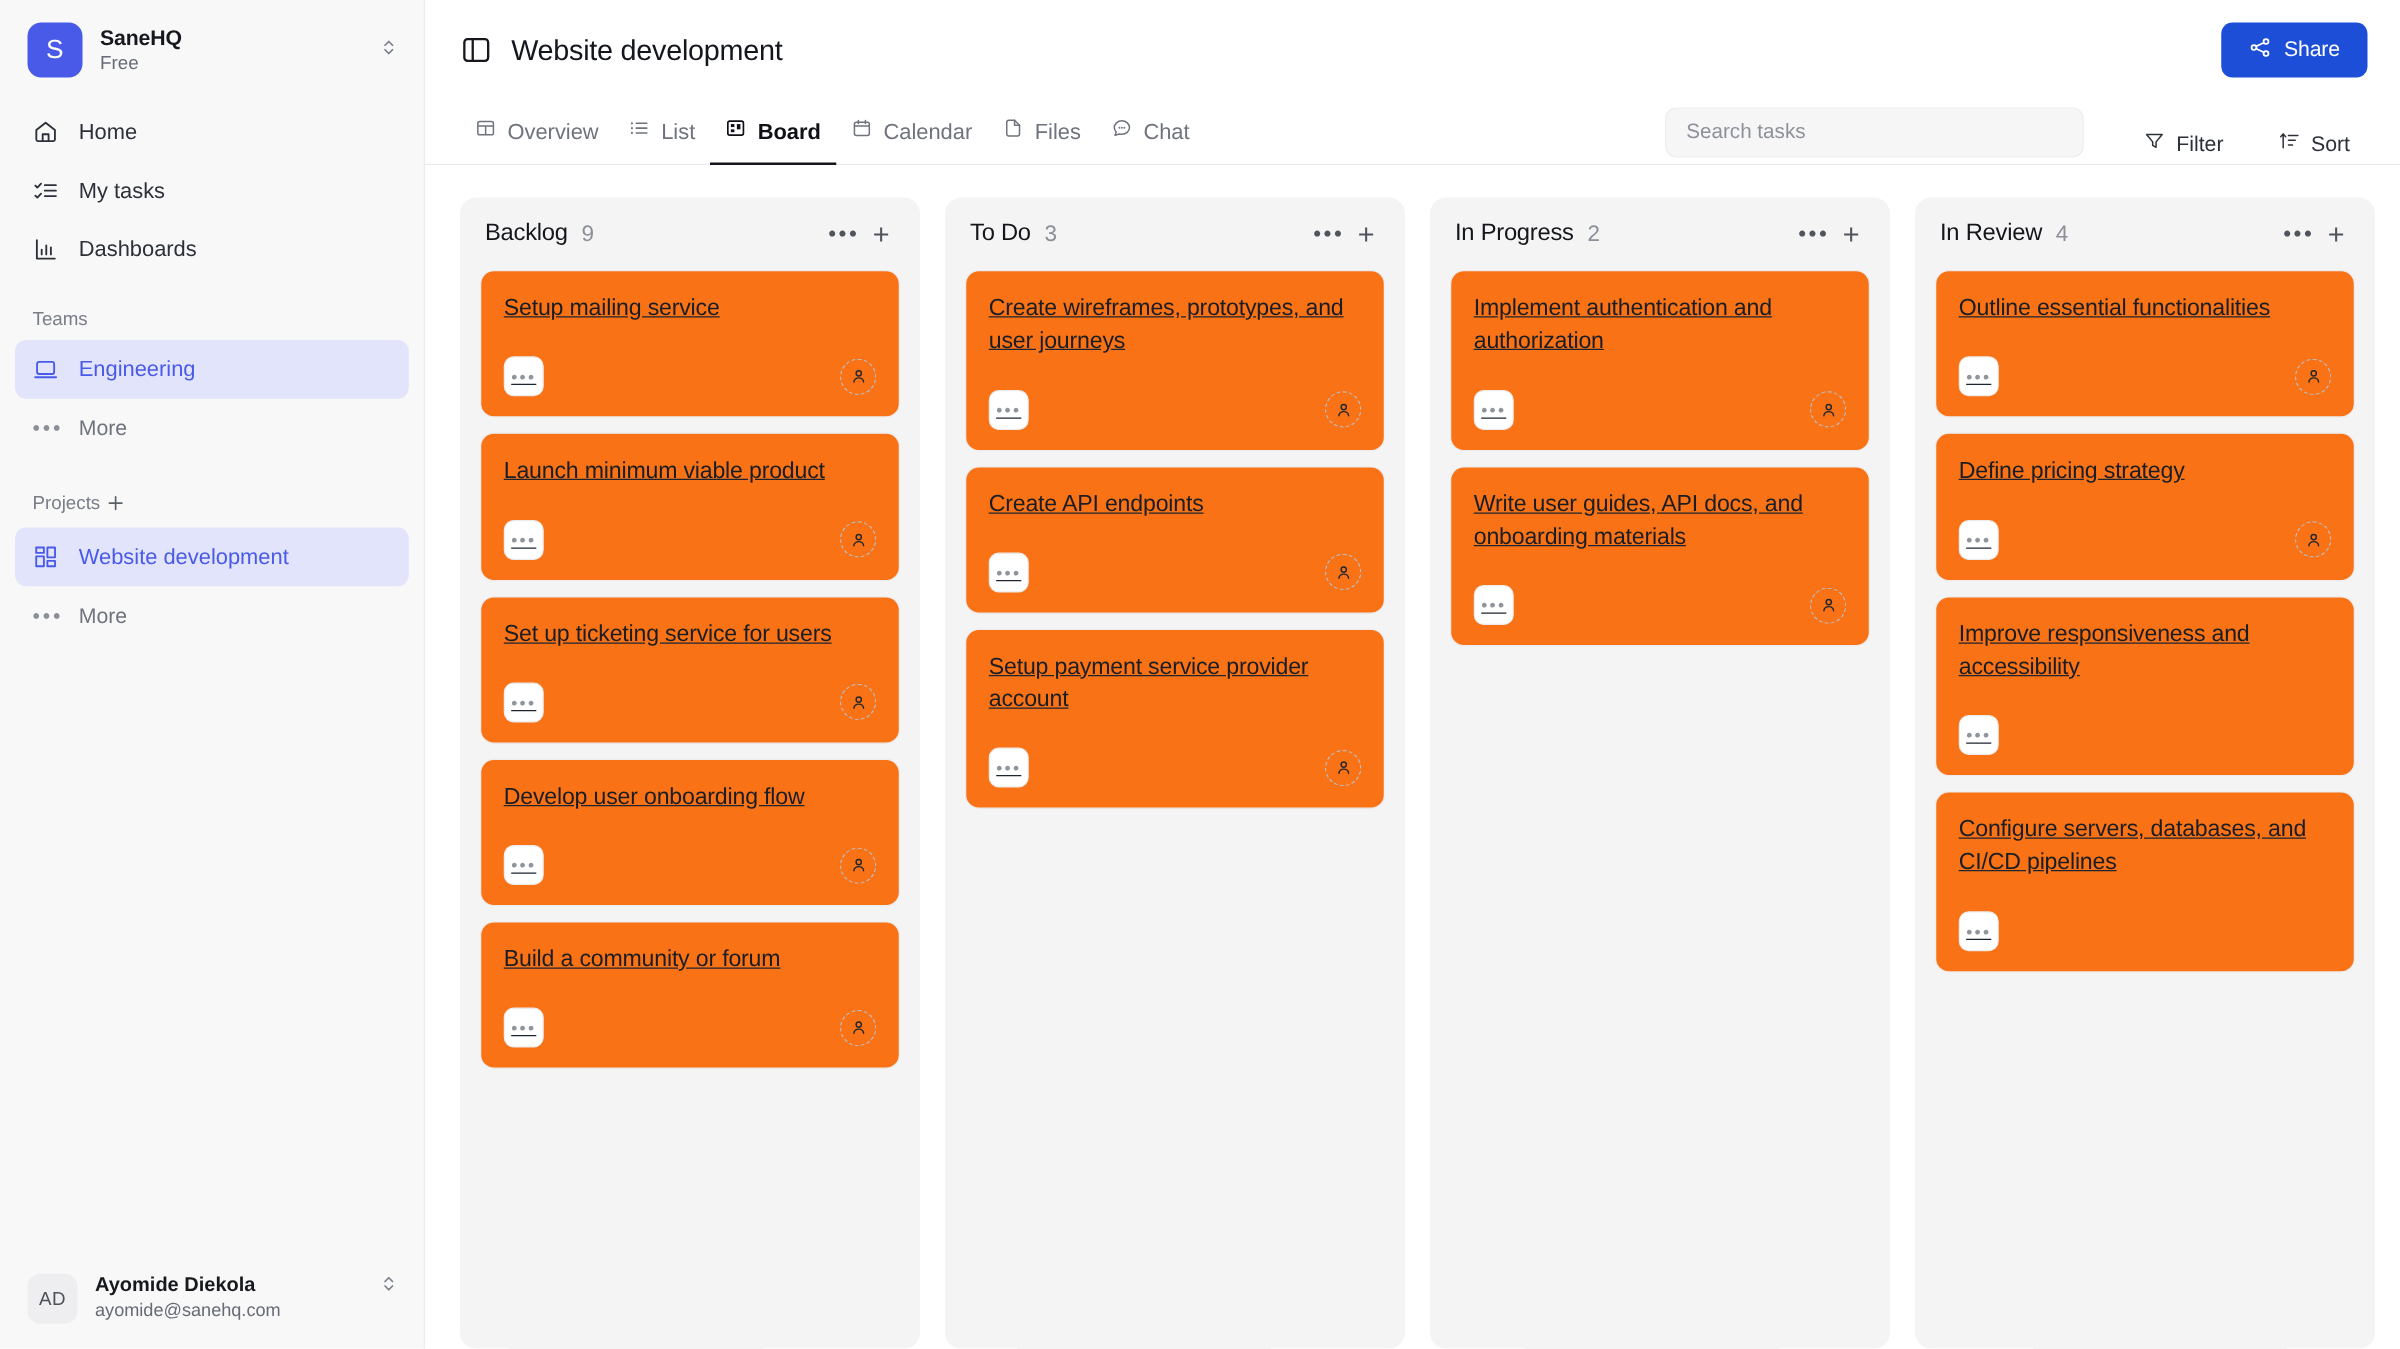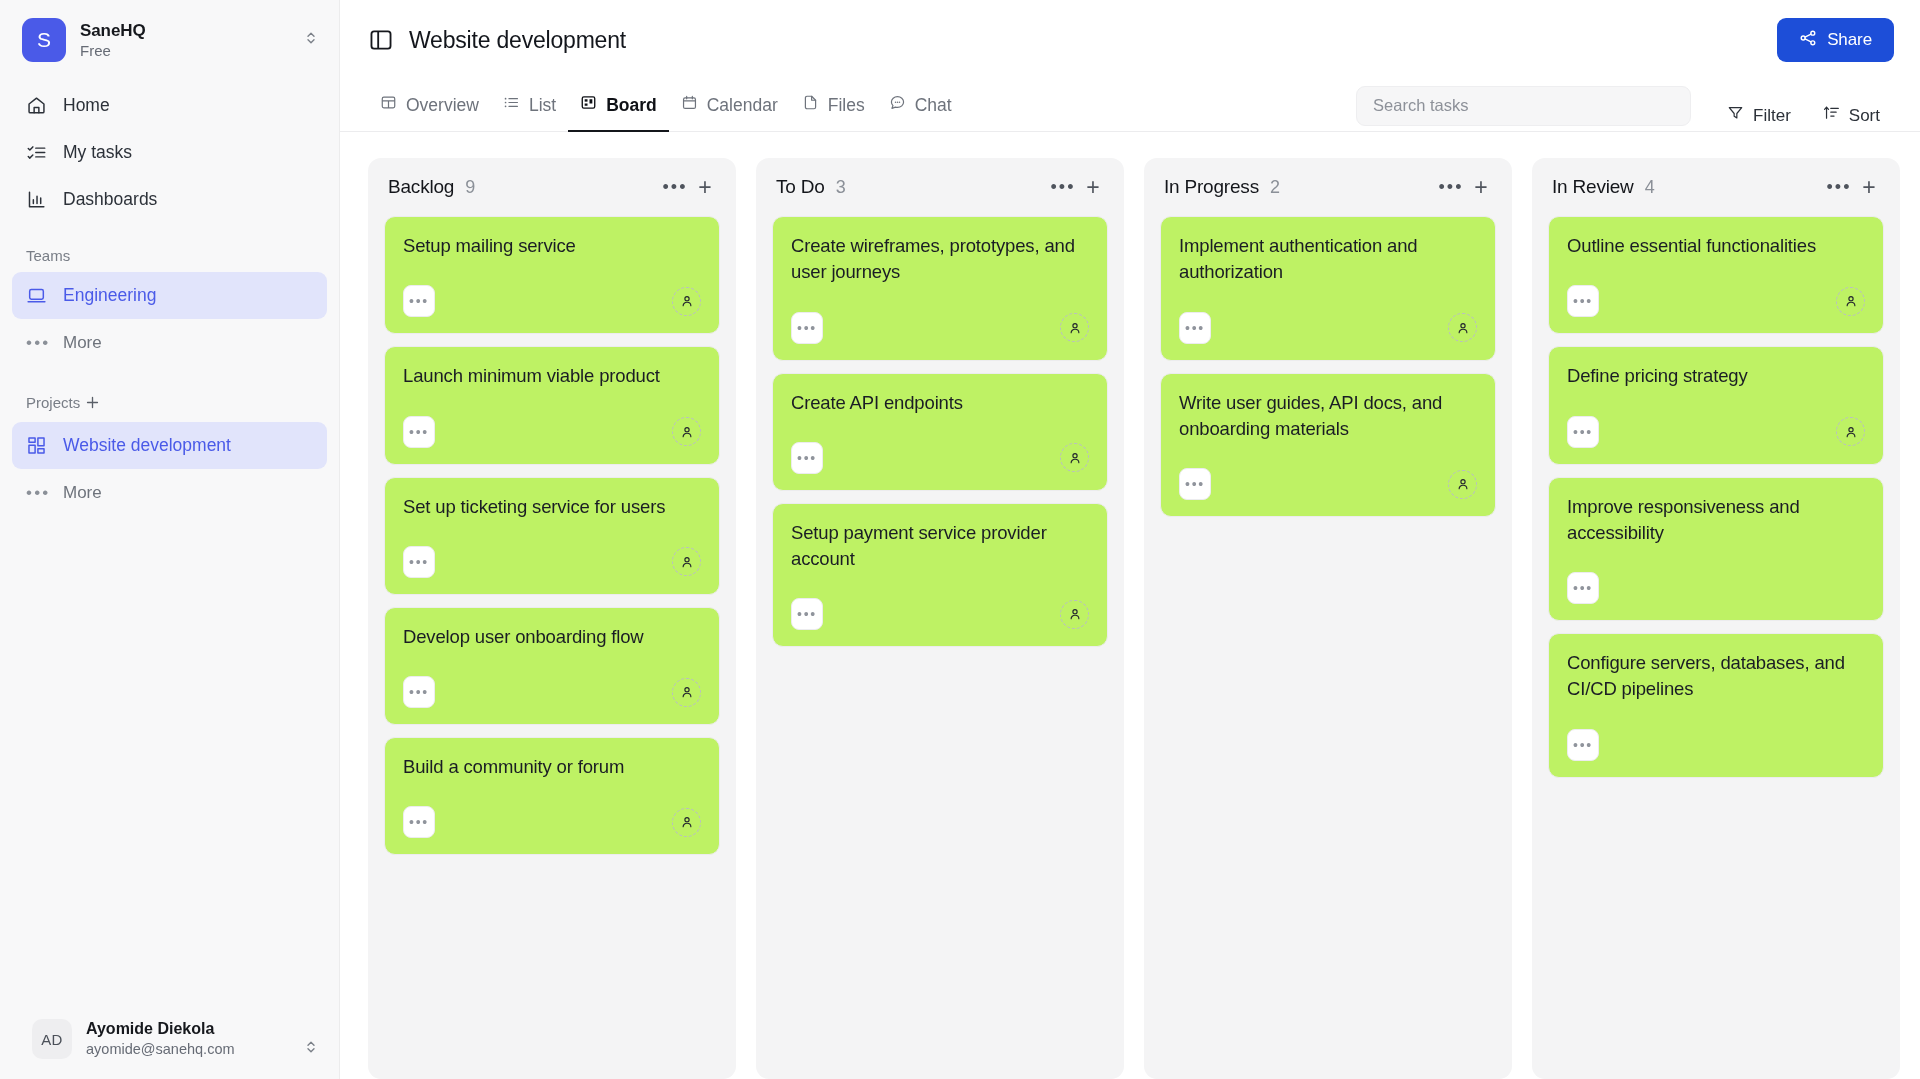--- a/index.html
+++ b/index.html
@@ -61,22 +61,22 @@
   }
   .sec-label .add-btn {
     width: 24px; height: 24px; border-radius: 6px;
     display: flex; align-items: center; justify-content: center;
     color: #5a5f68; cursor: pointer; font-size: 21px; line-height: 1;
     margin-right: 4px;
   }
 
   .user-bar {
     margin-top: auto;
-    display: flex; align-items: flex-end; gap: 14px;
-    padding: 16px 20px 20px 32px;
+    display: flex; align-items: flex-start; gap: 14px;
+    padding: 16px 20px 20px 22px;
     cursor: pointer;
   }
   .user-av {
     width: 40px; height: 40px; flex: 0 0 40px; border-radius: 10px;
     background: #eeeef0; color: #4b5059;
     display: flex; align-items: center; justify-content: center;
     font-size: 15px; letter-spacing: .3px;
   }
   .user-meta { flex: 1; min-width: 0; line-height: 1.3; }
   .user-name { font-size: 16px; font-weight: 700; color: #16181d; }
@@ -113,21 +113,21 @@
   .tab {
     display: flex; align-items: center; gap: 9px;
     padding: 0 12px; margin-bottom: -1px;
     font-size: 17.5px; color: #6e737c;
     border-bottom: 2.5px solid transparent;
     cursor: pointer; white-space: nowrap;
   }
   .tab svg { width: 17px; height: 17px; flex: 0 0 17px; }
   .tab.active { color: #0f1116; font-weight: 700; border-bottom-color: #14161b; }
   .tabbar-spacer { flex: 1; }
-  .tools { display: flex; align-items: center; gap: 4px; }
+  .tools { display: flex; align-items: center; gap: 16px; }
   .search-box {
     width: 335px; height: 40px;
     background: #f6f6f7; border: 1px solid #eeeef0;
     border-radius: 9px;
     padding: 0 16px; font-size: 16.5px; color: #2c3139;
     font-family: inherit; outline: none;
     margin-right: 18px;
   }
   .search-box::placeholder { color: #8d9199; }
   .tool-btn {
@@ -164,25 +164,26 @@
   .col-btn {
     width: 30px; height: 30px; border-radius: 7px;
     display: flex; align-items: center; justify-content: center;
     color: #4f545d; cursor: pointer; background: none; border: none;
   }
   .col-btn .dots { letter-spacing: 2px; font-size: 18px; line-height: 1; }
   .col-btn .plus { font-size: 23px; line-height: 1; font-weight: 300; }
 
   .cards { padding: 0 16px 16px 16px; display: flex; flex-direction: column; gap: 12px; overflow: hidden; }
   .card {
-    background: #bef264;
+    background: #f97316;
     border: 1px solid #ececee;
     border-radius: 11px;
     padding: 16px 18px 16px 18px;
     cursor: pointer;
+    text-decoration: underline;
   }
   .card-title {
     font-size: 18.5px; line-height: 1.42; color: #1a1d24;
     letter-spacing: -.15px;
   }
   .card-foot {
     display: flex; align-items: center; justify-content: space-between;
     margin-top: 26px;
   }
   .mini-btn {

